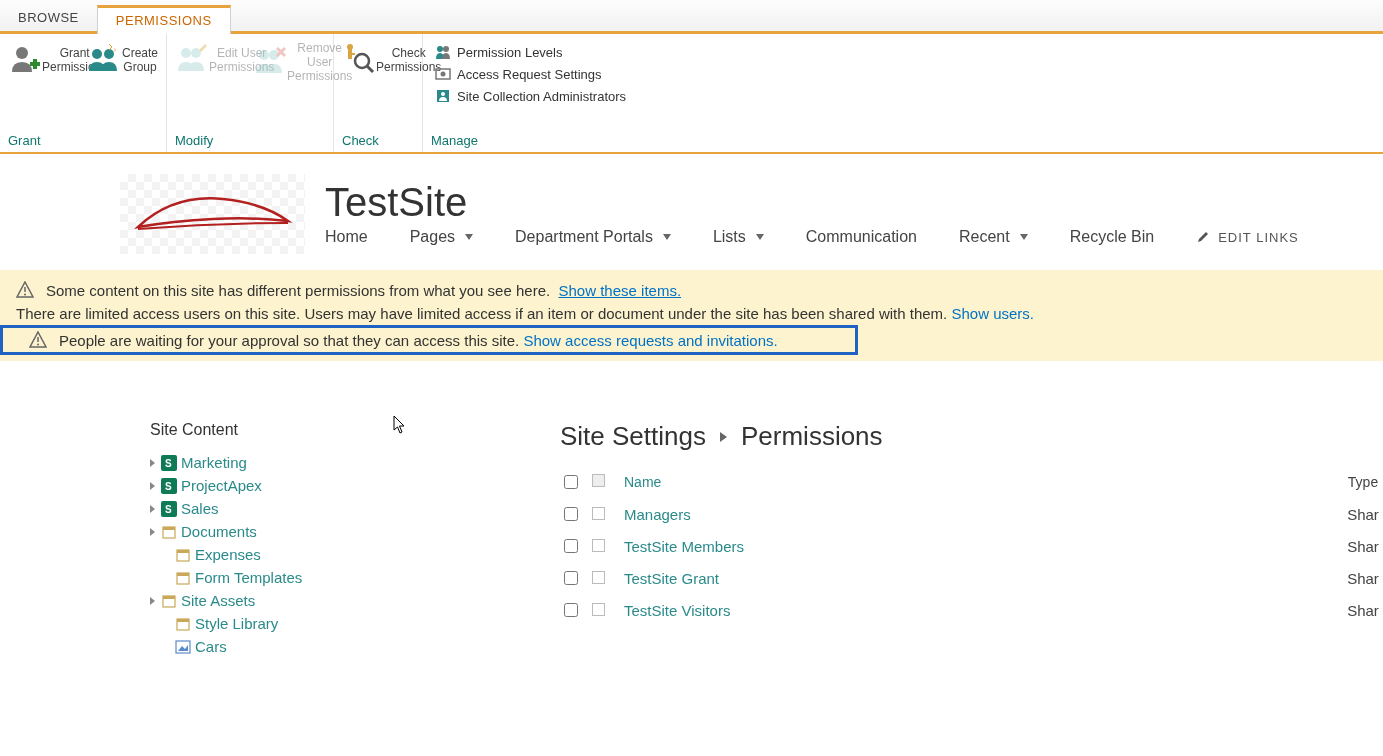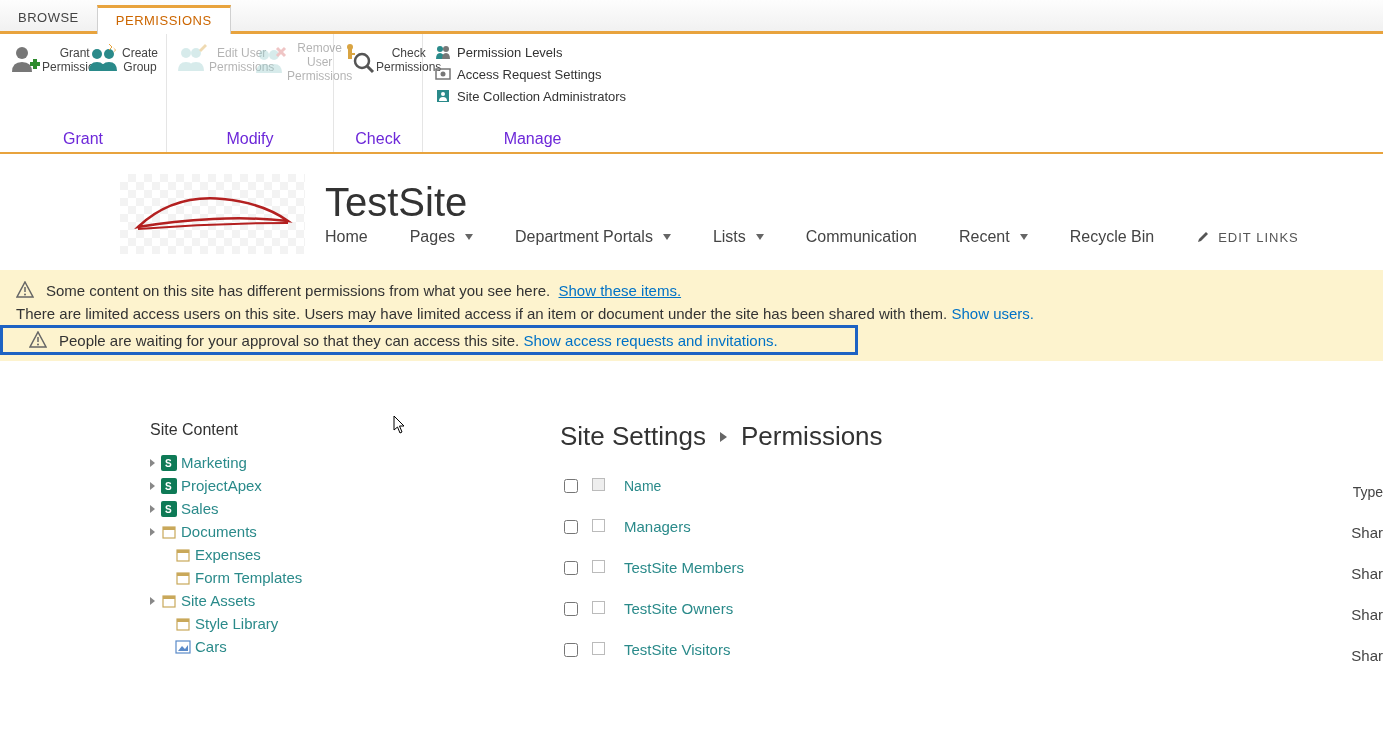--- a/index.html
+++ b/index.html
@@ -51,23 +51,22 @@
     flex-direction: column;
     padding: 4px 8px 0;
   }
   .ribbon-group-body {
     flex: 1;
     display: flex;
     align-items: flex-start;
     gap: 6px;
   }
   .ribbon-group-label {
-    text-align: center;
-    font-size: 16px;
-    color: #6d28d9;
+    font-size: 13px;
+    color: #0f766e;
     padding: 2px 0 4px;
   }
   .ribbon-btn {
     display: flex;
     align-items: center;
     justify-content: flex-start;
     width: 72px;
     padding-top: 4px;
     font-size: 12px;
     color: #444;
@@ -215,21 +214,21 @@
     display: flex;
     align-items: center;
     gap: 14px;
     padding: 6px 0;
     font-size: 15px;
   }
   .perm-head { color: #2a8a8a; font-size: 14px; }
   .perm-col-check { width: 18px; }
   .perm-col-check2 { width: 18px; }
   .perm-col-name { flex: 1; color: #2a8a8a; cursor: pointer; }
-  .perm-col-type { width: 40px; color: #444; text-align: right; margin-top: 12px; }
+  .perm-col-type { width: 40px; color: #444; text-align: center; }
   input[type=checkbox] {
     width: 14px; height: 14px;
     accent-color: #888;
   }
   .ghost-check {
     width: 13px; height: 13px; border: 1px solid #bbb; display:inline-block;
   }
 
   
   .cursor {
@@ -544,21 +543,21 @@
           </div>
           <div class="perm-row">
             <div class="perm-col-check"><input type="checkbox" style=""></div>
             <div class="perm-col-check2"><span class="ghost-check"></span></div>
             <div class="perm-col-name">TestSite Members</div>
             <div class="perm-col-type">Shar</div>
           </div>
           <div class="perm-row">
             <div class="perm-col-check"><input type="checkbox" style=""></div>
             <div class="perm-col-check2"><span class="ghost-check"></span></div>
-            <div class="perm-col-name">TestSite Owners</div>
+            <div class="perm-col-name">TestSite Grant</div>
             <div class="perm-col-type">Shar</div>
           </div>
           <div class="perm-row">
             <div class="perm-col-check"><input type="checkbox" style=""></div>
             <div class="perm-col-check2"><span class="ghost-check"></span></div>
             <div class="perm-col-name">TestSite Visitors</div>
             <div class="perm-col-type">Shar</div>
           </div>
         </div>
     </div>

